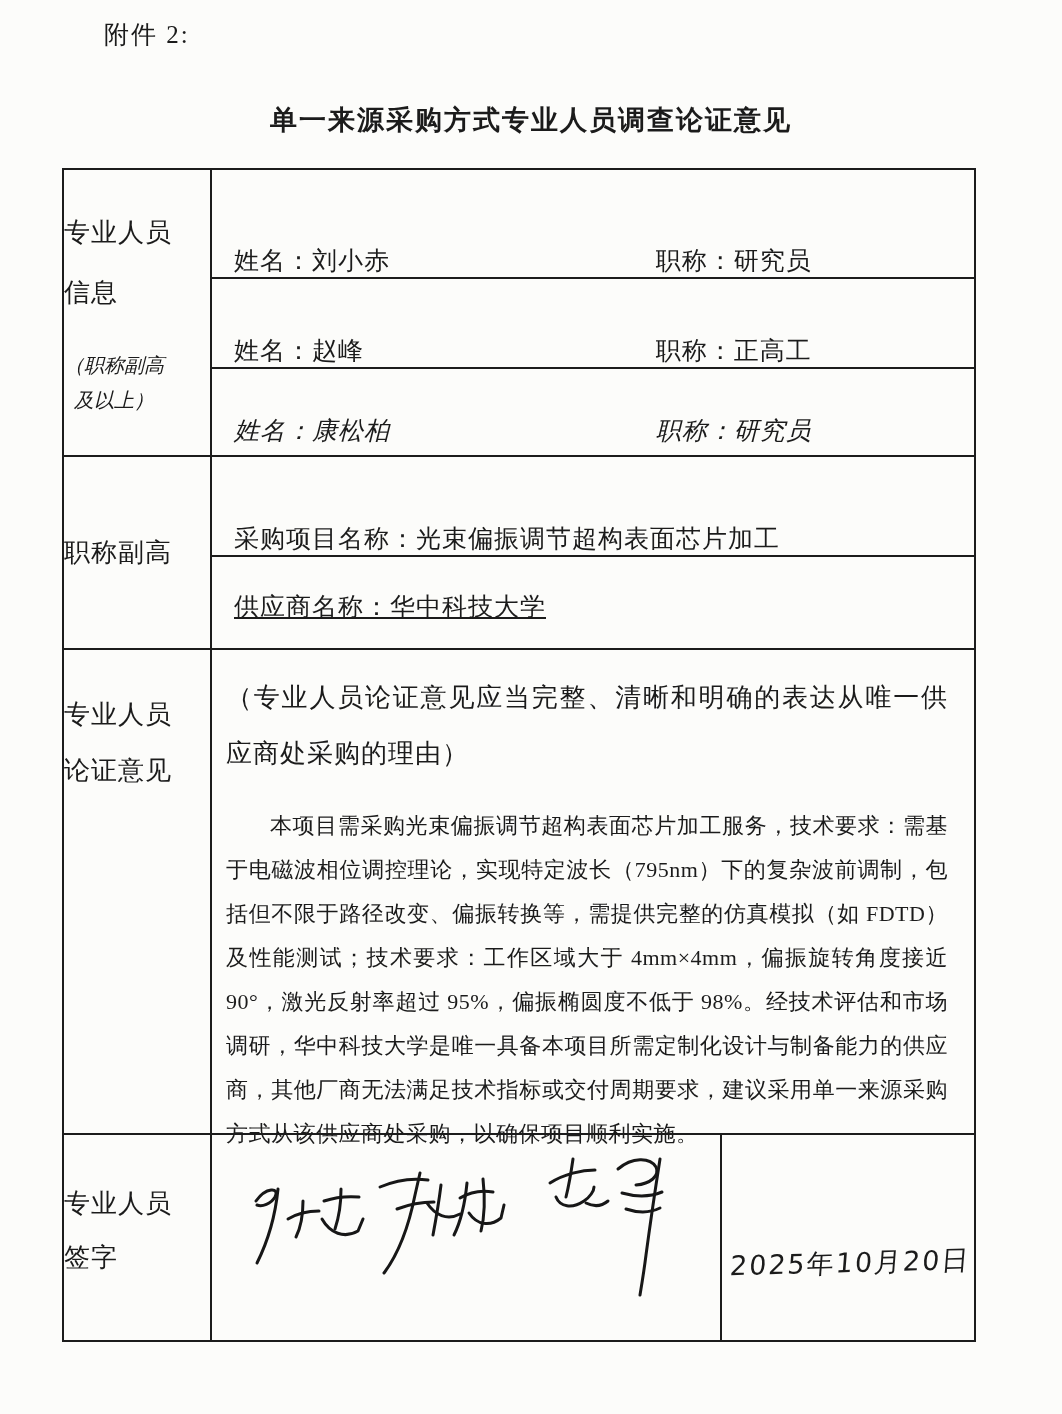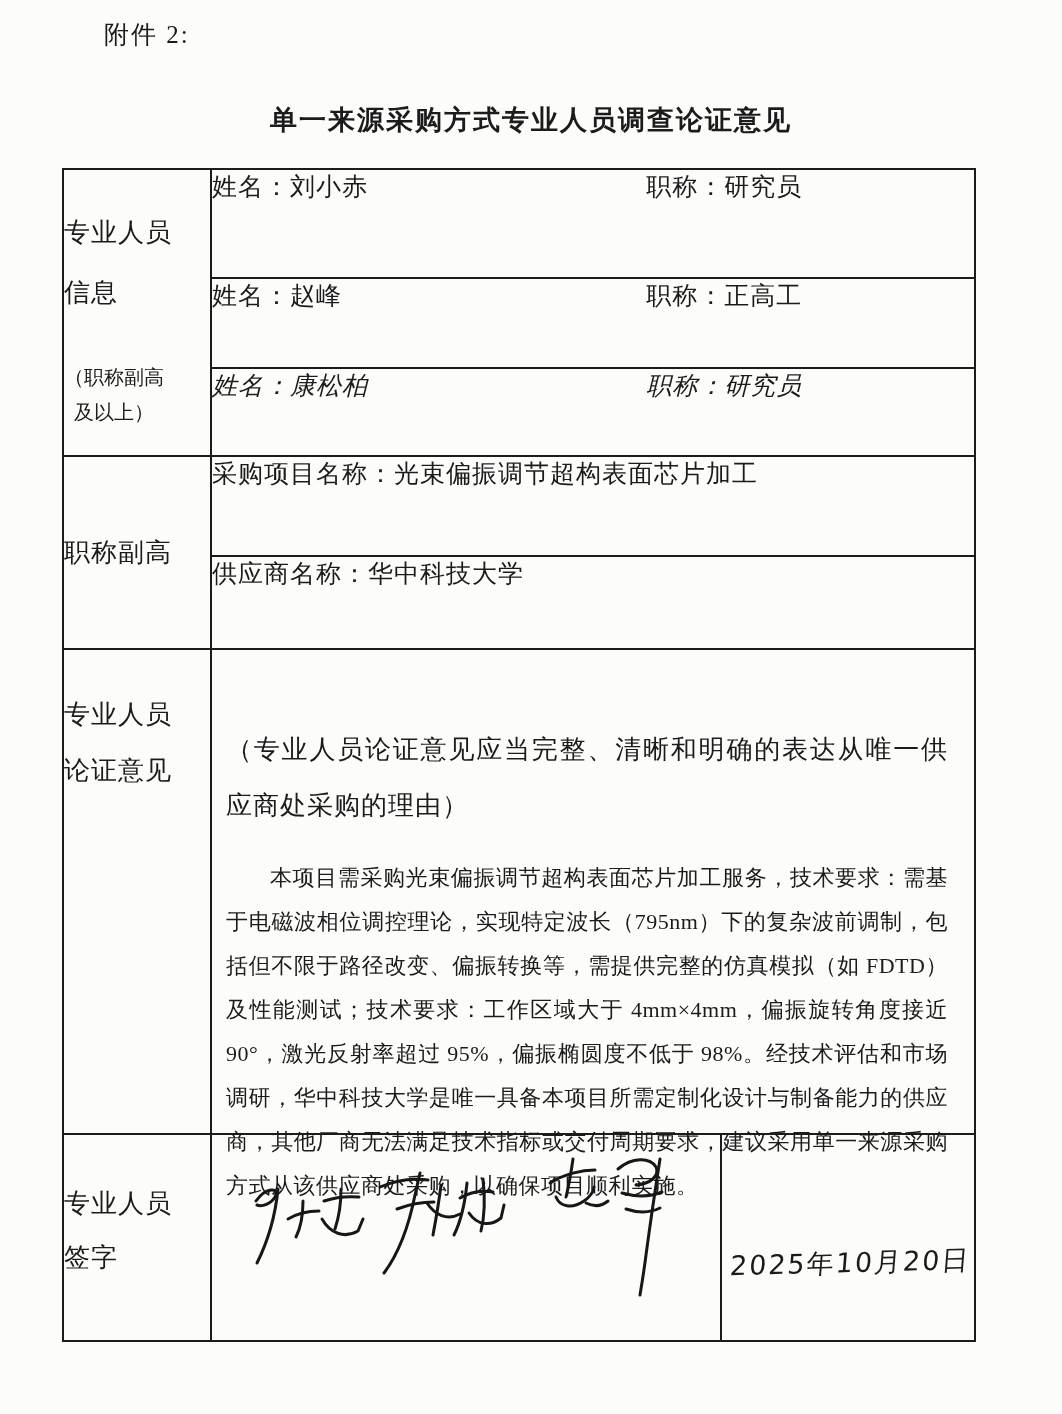--- a/index.html
+++ b/index.html
@@ -24,48 +24,48 @@
     display:flex;flex-direction:column;
   }
   .section{display:flex;box-sizing:border-box;}
   .section.bb{border-bottom:2px solid #1c1c1c;}
   .label-col{
     width:148px;flex:0 0 148px;border-right:2px solid #1c1c1c;box-sizing:border-box;
     display:flex;flex-direction:column;align-items:flex-start;
     font-size:26px;letter-spacing:1px;
   }
   .content-col{flex:1;display:flex;flex-direction:column;box-sizing:border-box;}
-  .cell-row{display:flex;align-items:flex-start;box-sizing:border-box;}
+  .cell-row{display:flex;align-items:flex-end;box-sizing:border-box;padding-left:22px;}
   .cell-row.bb{border-bottom:2px solid #1c1c1c;}
   .pair-left{flex:0 0 57%;font-size:25px;letter-spacing:1px;}
   .pair-right{flex:1;font-size:25px;letter-spacing:1px;}
   .single-line{font-size:25px;letter-spacing:1px;}
   .s1{height:287px;}
   .s1 .r1{height:109px;}
   .s1 .r2{height:90px;}
   .s1 .r3{height:78px;font-style:italic;}
   .s2{height:193px;}
   .s2 .r1{height:100px;}
-  .s2 .r2{height:66px;}
+  .s2 .r2{height:66px;text-decoration:underline;}
   .s3{height:485px;}
   .s4{height:205px;}
   .lbl-line{line-height:1;}
   .s1 .label-col{padding-top:50px;}
   .s1 .lbl-gap1{margin-top:34px;}
   .s1 .note{
-    margin-top:54px;font-size:20px;letter-spacing:0;
-    text-align:center;line-height:1.75;
+    margin-top:42px;font-size:20px;letter-spacing:0;
+    text-align:center;line-height:1.75;font-style:italic;
   }
   .s2 .label-col{justify-content:center;}
   .s3 .label-col{padding-top:52px;}
   .s3 .lbl-gap{margin-top:30px;}
   .s4 .label-col{padding-top:56px;}
   .s4 .lbl-gap{margin-top:28px;}
   .opinion-cell{
-    padding:40px 26px 0 14px;box-sizing:border-box;margin-top:32px;
+    padding:20px 26px 0 14px;box-sizing:border-box;
   }
   .opinion-note{
     font-size:26px;line-height:56px;letter-spacing:1px;
     text-align:justify;
   }
   .opinion-body{
     margin-top:22px;font-size:22px;line-height:44px;
     text-indent:2em;text-align:justify;letter-spacing:0.5px;
   }
   .sig-area{

